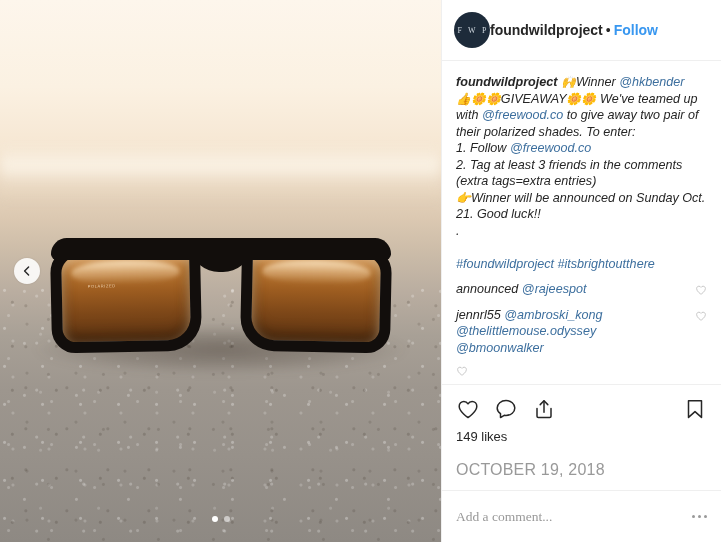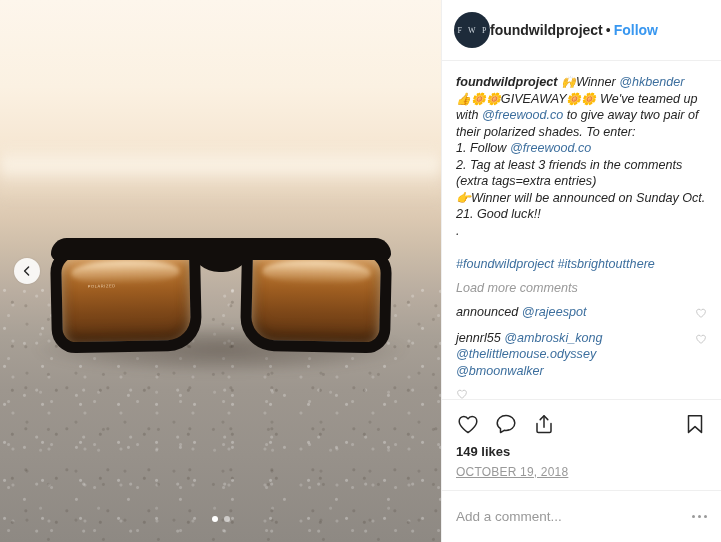--- a/index.html
+++ b/index.html
@@ -336,48 +336,47 @@
     display: flex;
     align-items: center;
     height: 34px;
   }
   .action-icons .ico { cursor: pointer; margin-right: 14px; }
   .action-icons .spacer { flex: 1 1 auto; }
   .action-icons .save { margin-right: 0; }
 
   .likes {
     font-size: 13px;
-    font-weight: bold;
+    font-weight: normal;
     color: #262626;
     margin-top: 1px;
   }
   .timestamp {
-    font-size: 12px;
+    font-size: 16px;
     color: #999999;
     letter-spacing: .2px;
-    margin-top: 6px;
+    margin-top: 17px;
     margin-bottom: 11px;
     text-transform: uppercase;
-    text-decoration: underline;
   }
 
   .add-comment {
     flex: 0 0 auto;
     border-top: 1px solid #efefef;
     padding: 0 14px;
     height: 52px;
     display: flex;
     align-items: center;
     box-sizing: border-box;
   }
   .comment-input {
     flex: 1 1 auto;
     border: none;
     outline: none;
-    font-family: Liberation Sans, sans-serif;
+    font-family: Liberation Serif, serif;
     font-size: 13.5px;
     color: #262626;
     background: transparent;
     padding: 0;
   }
   .comment-input::placeholder { color: #999999; }
   .more-btn {
     flex: 0 0 auto;
     display: flex;
     gap: 3px;
@@ -437,21 +436,20 @@
         <span class="username-link">foundwildproject</span><span class="dot-sep">•</span><span class="follow-link">Follow</span>
       </div>
     </div>
 
     <div class="feed">
 
       <div class="caption">
         <span class="uname">foundwildproject</span><span id="caption-body"> <span class="emoji">🙌</span><span>Winner </span><span class="mention">@hkbender</span><br><span class="emoji">👍</span><span class="emoji">🌼</span><span class="emoji">🌼</span><span>GIVEAWAY</span><span class="emoji">🌼</span><span class="emoji">🌼</span><span> We've teamed up with </span><span class="mention">@freewood.co</span><span> to give away two pair of their polarized shades. To enter:</span><br><span>1. Follow </span><span class="mention">@freewood.co</span><br><span>2. Tag at least 3 friends in the comments (extra tags=extra entries)</span><br><span class="emoji">👉</span><span>Winner will be announced on Sunday Oct. 21. Good luck!!</span><br><span>.</span><br><br><span class="hashtag">#foundwildproject</span><span> </span><span class="hashtag">#itsbrightoutthere</span></span>
       </div>
 
-      <span class="load-more">Load more comments</span>
 
       <div class="comments" id="comments-list">
           <div class="comment">
             <div class="comment-text"><span class="cuser">announced</span> <span class="mention">@rajeespot</span></div>
             <span class="comment-like"><svg width="12" height="12" viewBox="0 0 24 24">
                 <path d="M12 20.5 C12 20.5 3.2 14.8 3.2 9.2 C3.2 6.4 5.3 4.4 7.9 4.4 C9.6 4.4 11.1 5.3 12 6.8 C12.9 5.3 14.4 4.4 16.1 4.4 C18.7 4.4 20.8 6.4 20.8 9.2 C20.8 14.8 12 20.5 12 20.5 Z" fill="none" stroke="#8e8e8e" stroke-width="1.8" stroke-linejoin="round"></path>
               </svg></span>
           </div>
           <div class="comment">
             <div class="comment-text"><span class="cuser">jennrl55</span> <span class="mention">@ambroski_kong</span> <span class="mention">@thelittlemouse.odyssey</span> <span class="mention">@bmoonwalker</span></div>

